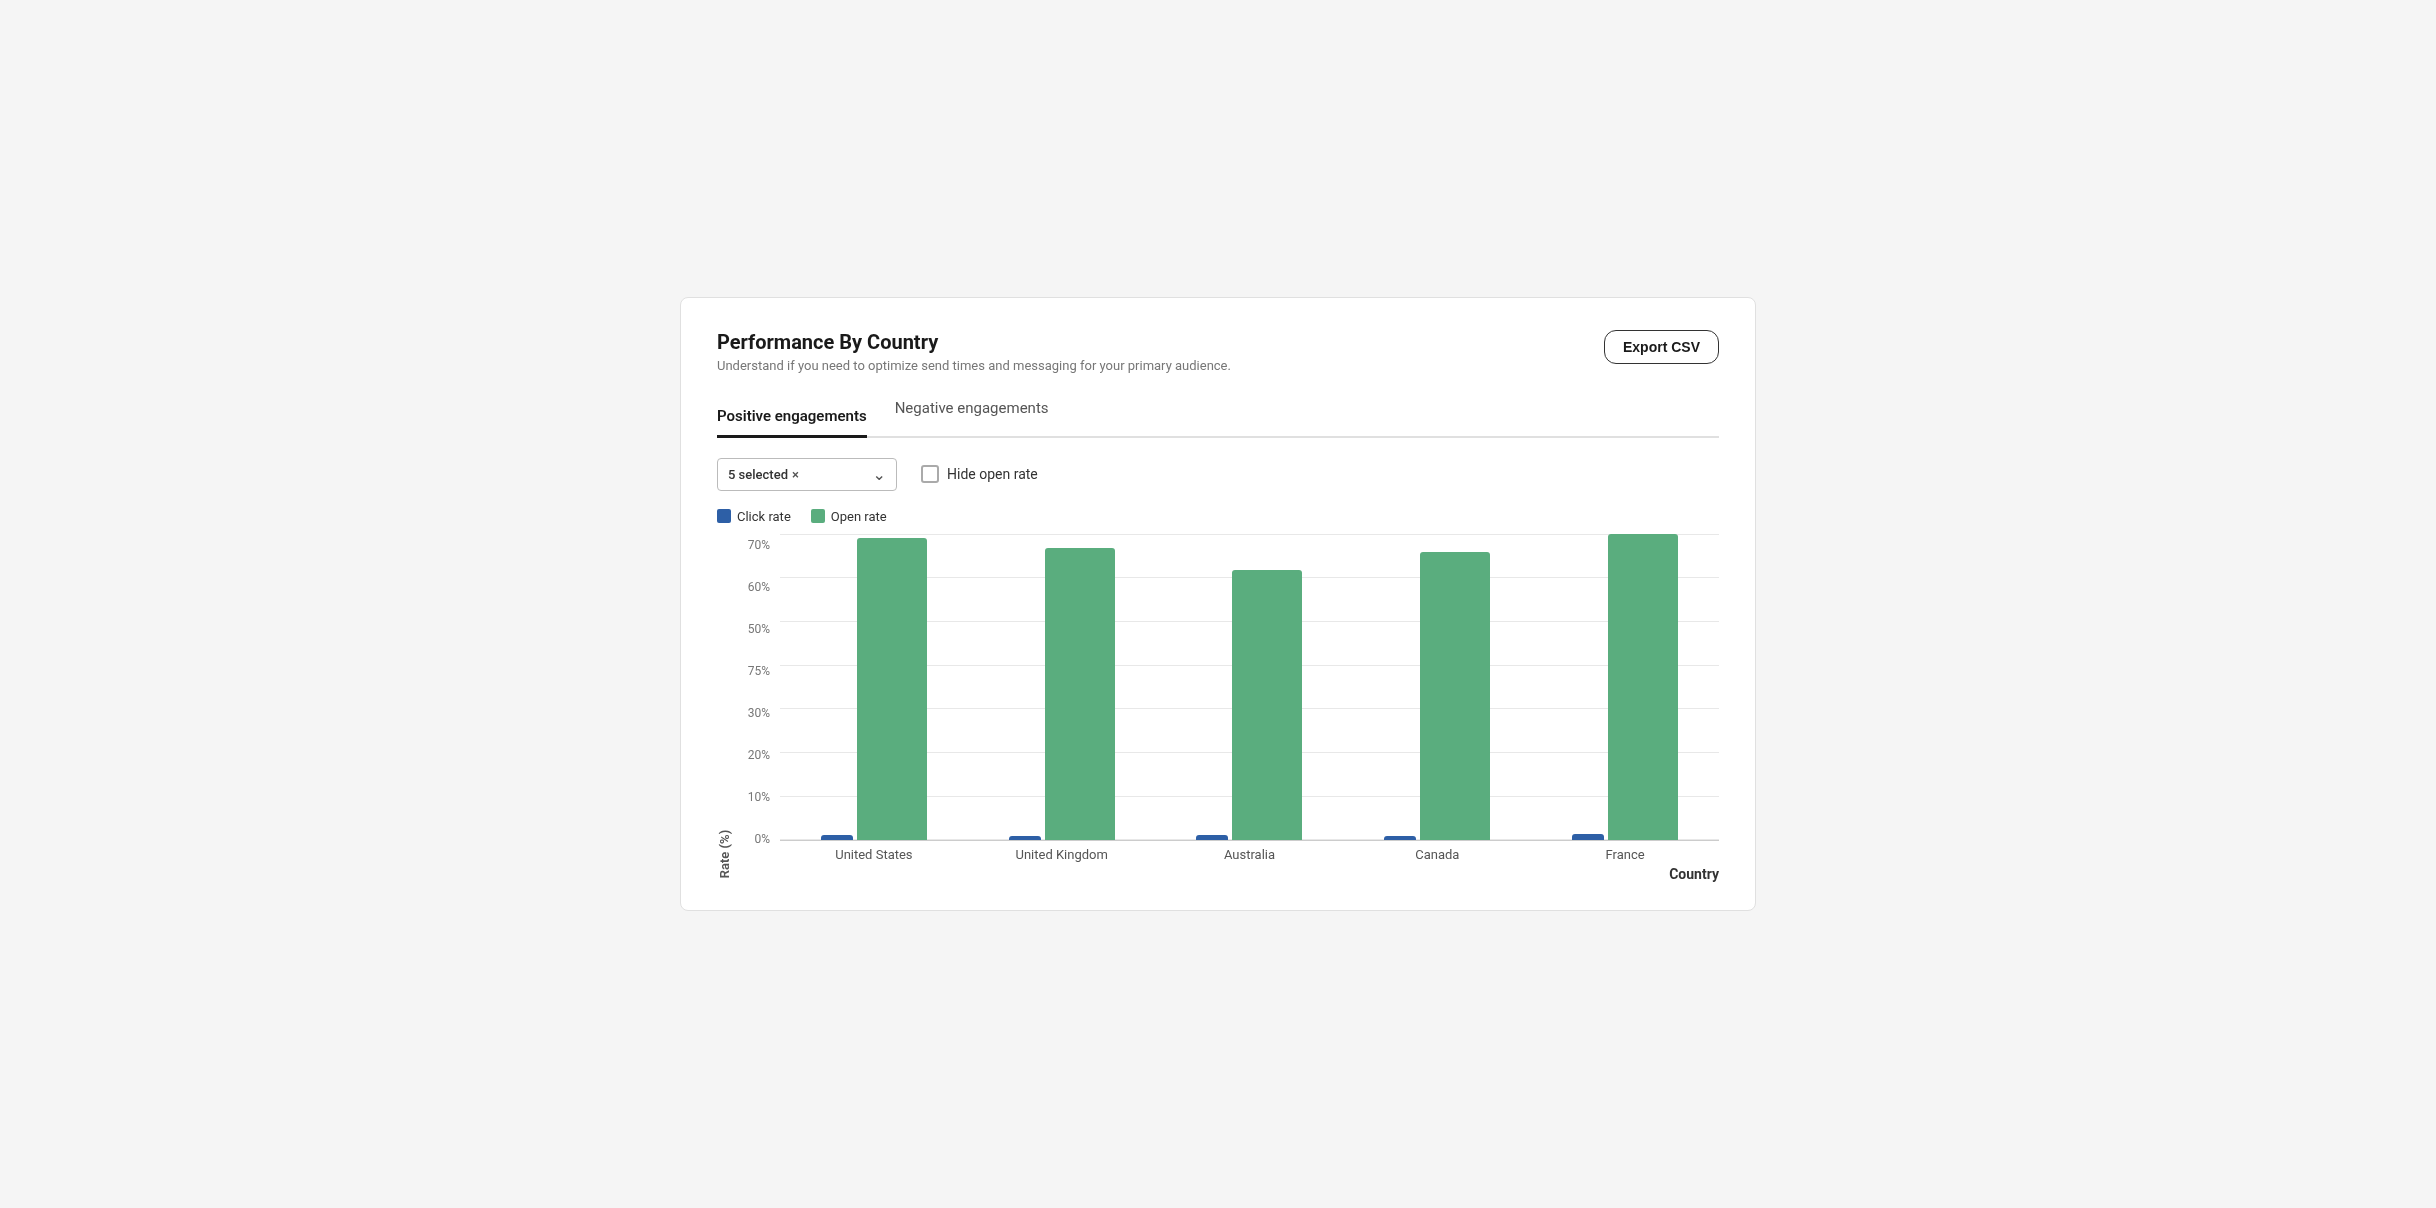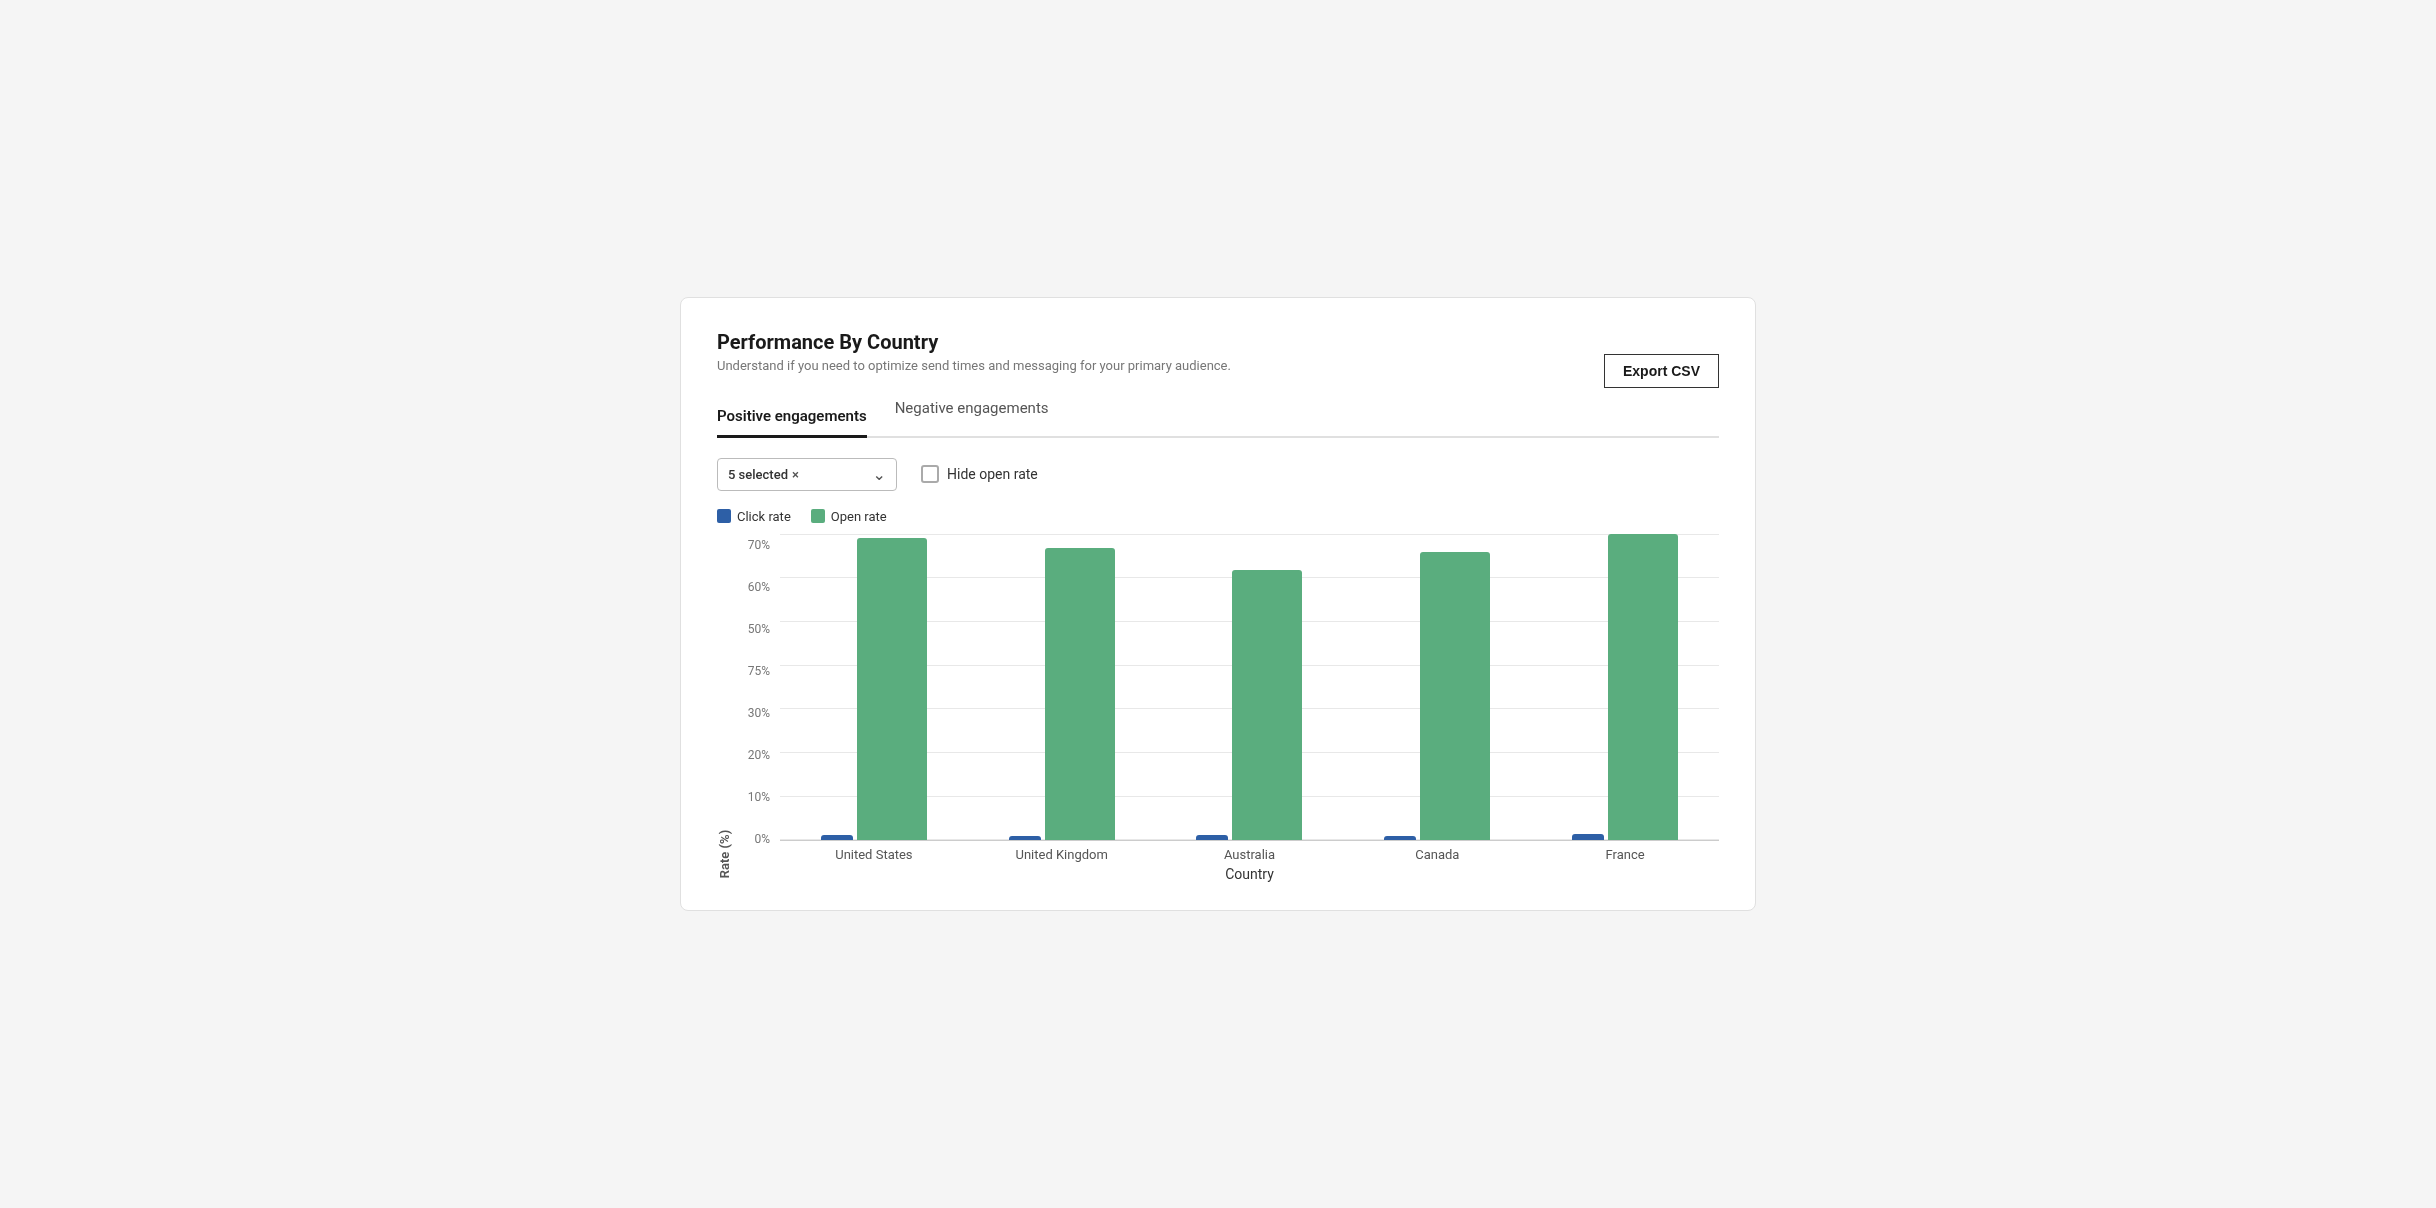--- a/index.html
+++ b/index.html
@@ -34,28 +34,27 @@
     }
     .subtitle {
       font-size: 13px;
       color: #777;
       margin-top: 4px;
       margin-bottom: 20px;
     }
     .export-btn {
       border: 1.5px solid #333;
       background: #fff;
-      border-radius: 0;
+      border-radius: 12px;
       padding: 8px 18px;
       font-size: 14px;
       font-weight: 600;
       color: #1a1a1a;
       cursor: pointer;
       white-space: nowrap;
-      margin-top: 24px;
     }
     .tabs {
       display: flex;
       gap: 28px;
       border-bottom: 2px solid #e0e0e0;
       margin-bottom: 20px;
     }
     .tab {
       font-size: 15px;
       padding-bottom: 10px;
@@ -223,23 +222,23 @@
       display: flex;
       margin-top: 6px;
     }
     .x-label {
       flex: 1;
       text-align: center;
       font-size: 13px;
       color: #555;
     }
     .x-axis-title {
-      text-align: center;
+      text-align: right;
       font-size: 14px;
-      font-weight: 400;
+      font-weight: 700;
       color: #333;
       margin-top: 4px;
     }
   </style>
 </head>
 <body>
 
 <div class="card">
   <div class="header-row">
     <div>

